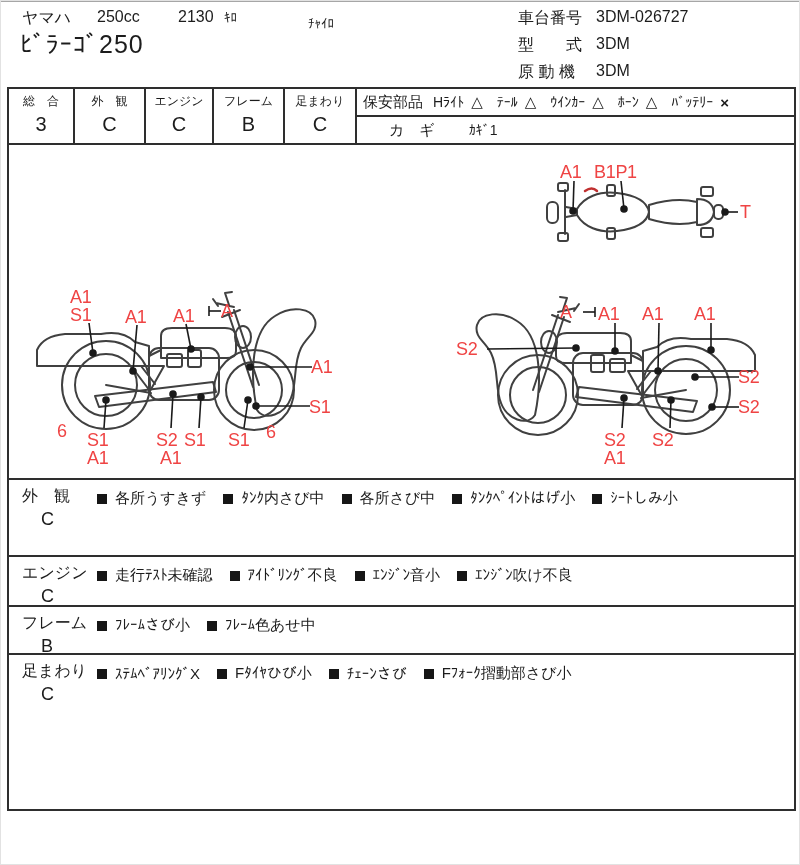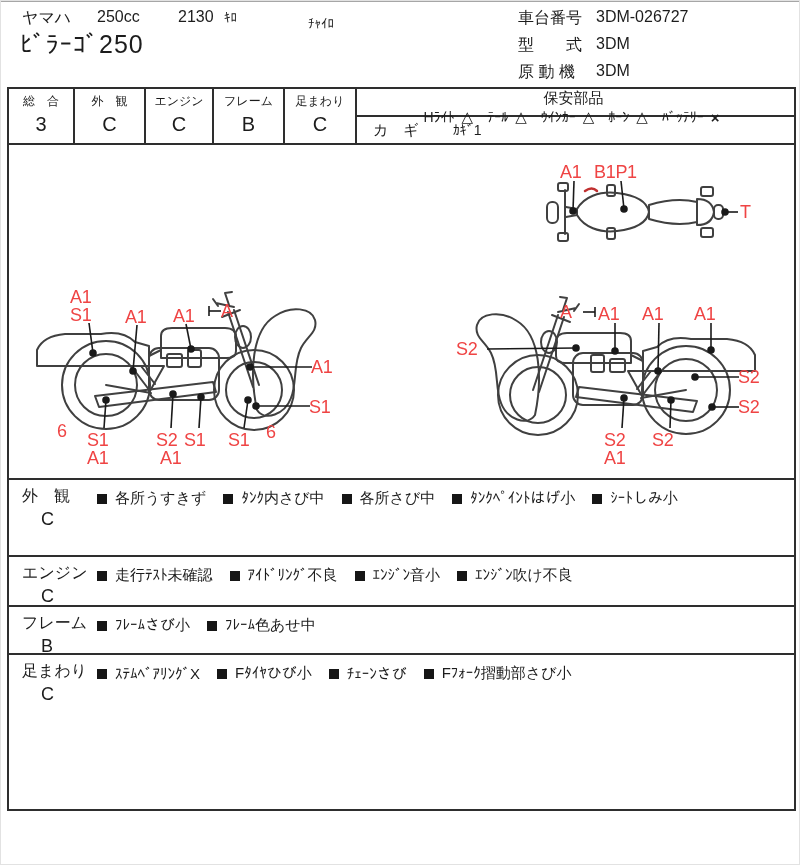--- a/index.html
+++ b/index.html
@@ -20,22 +20,22 @@
   .hdr-small { font-size:13px; white-space:pre; }
   .model-name { font-size:25px; letter-spacing:1px; }
 
   
   .grade-row { position:absolute; left:7px; top:87px; width:789px; height:58px; display:flex; border:2px solid #2e2e2e; background:#fff; }
   .gcell { border-right:2px solid #2e2e2e; display:flex; flex-direction:column; align-items:center; }
   .gcell .glabel { font-size:12px; margin-top:4px; white-space:pre; }
   .gcell .gvalue { font-size:20px; margin-top:3px; }
   .g0{width:66px}.g1{width:71px}.g2{width:68px}.g3{width:71px}.g4{width:72px}
   .safety-box { flex:1; display:flex; flex-direction:column; }
-  .safety-row1 { height:28px; border-bottom:2px solid #2e2e2e; display:flex; align-items:center; padding-left:6px;flex-direction:column; }
-  .safety-row2 { flex:1; display:flex; align-items:center; padding-left:16px; }
+  .safety-row1 { height:28px; border-bottom:2px solid #2e2e2e; display:flex; align-items:center; padding-left:6px; }
+  .safety-row2 { flex:1; display:flex; align-items:center; padding-left:32px; }
   .safety-label { font-size:15px; margin-right:10px; }
   .sitem { display:flex; align-items:center; margin-right:14px; font-size:14px; white-space:pre; }
   .sitem .mark { margin-left:7px; font-size:15px; font-weight:bold; }
   .key-label { font-size:15px; white-space:pre; }
   .key-value { font-size:14px; margin-left:34px; white-space:pre; }
 
   
   .diagram-box { position:absolute; left:7px; top:145px; width:789px; height:333px; border-left:2px solid #2e2e2e; border-right:2px solid #2e2e2e; background:#fff; }
   #diagram-labels { position:absolute; inset:0; pointer-events:none; }
   .dlabel { position:absolute; font-size:18px; color:#ef4444; letter-spacing:-0.3px; white-space:pre; }

